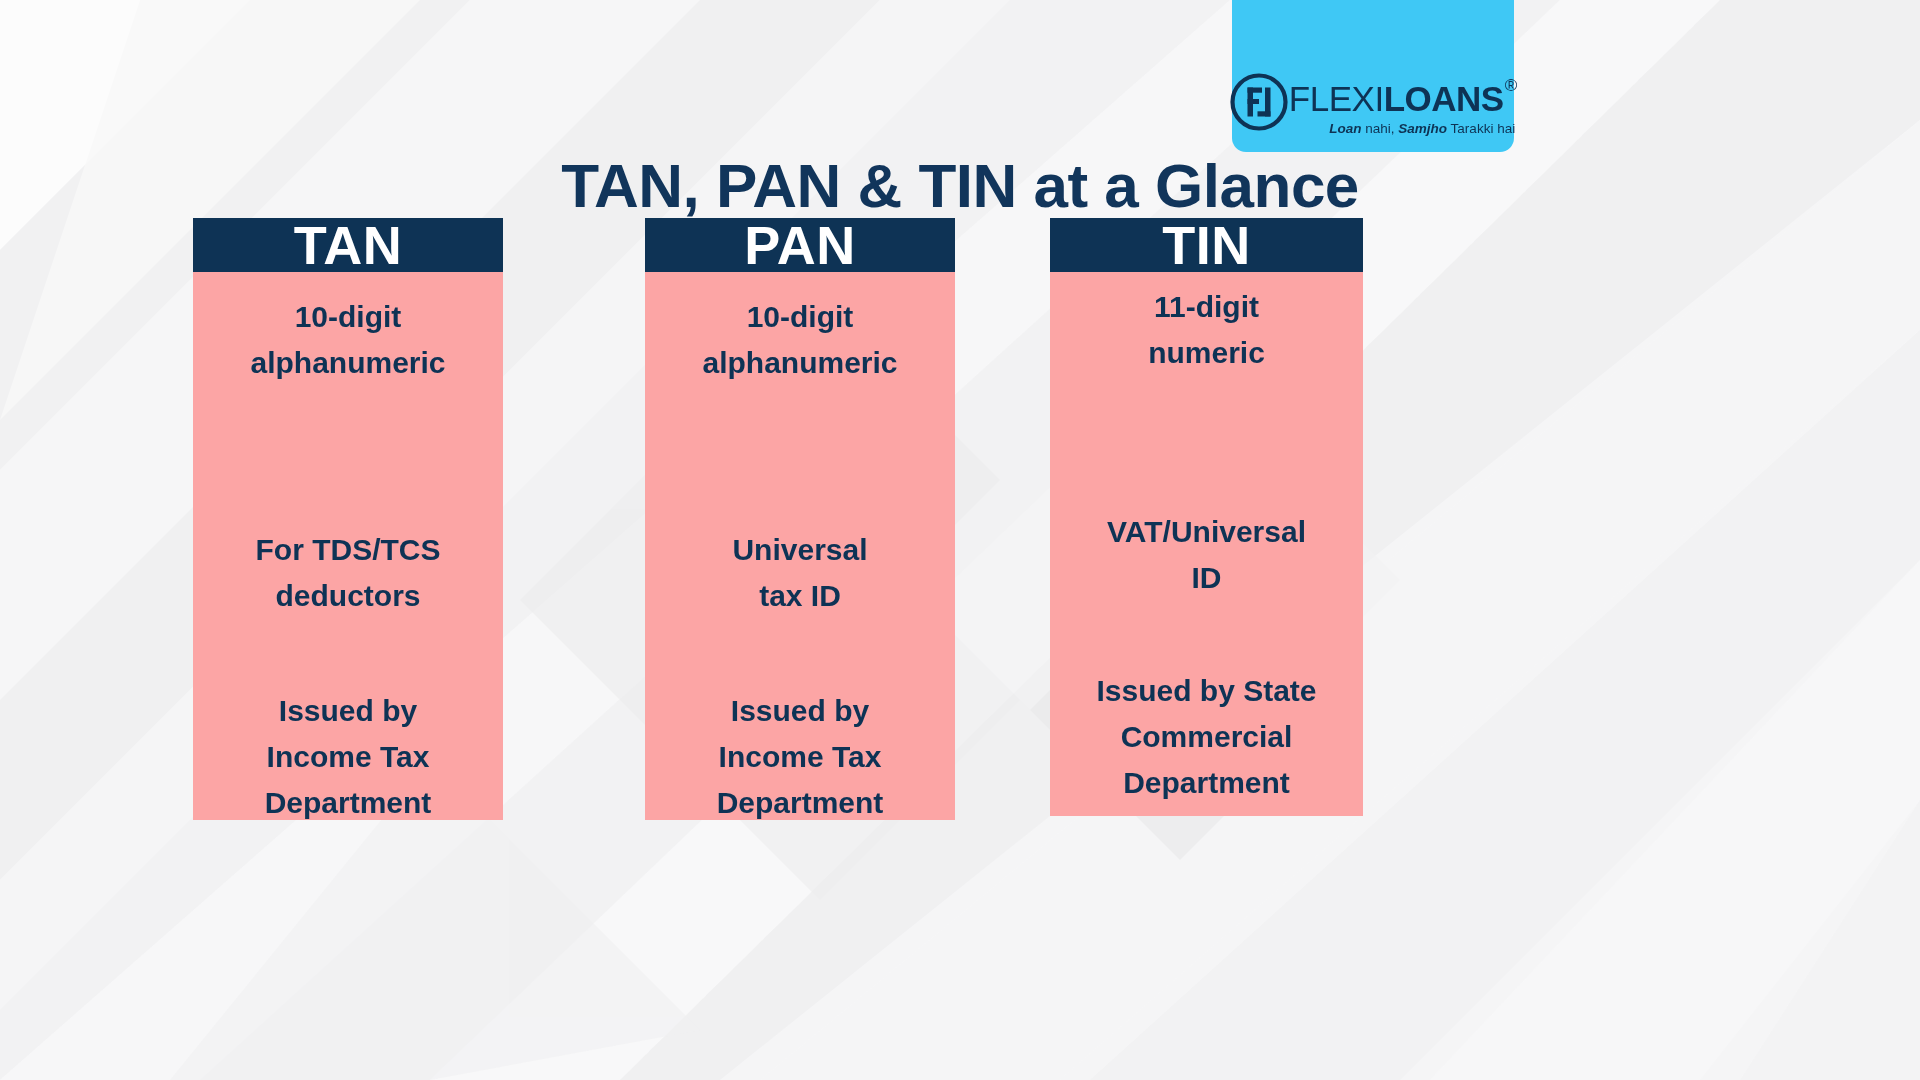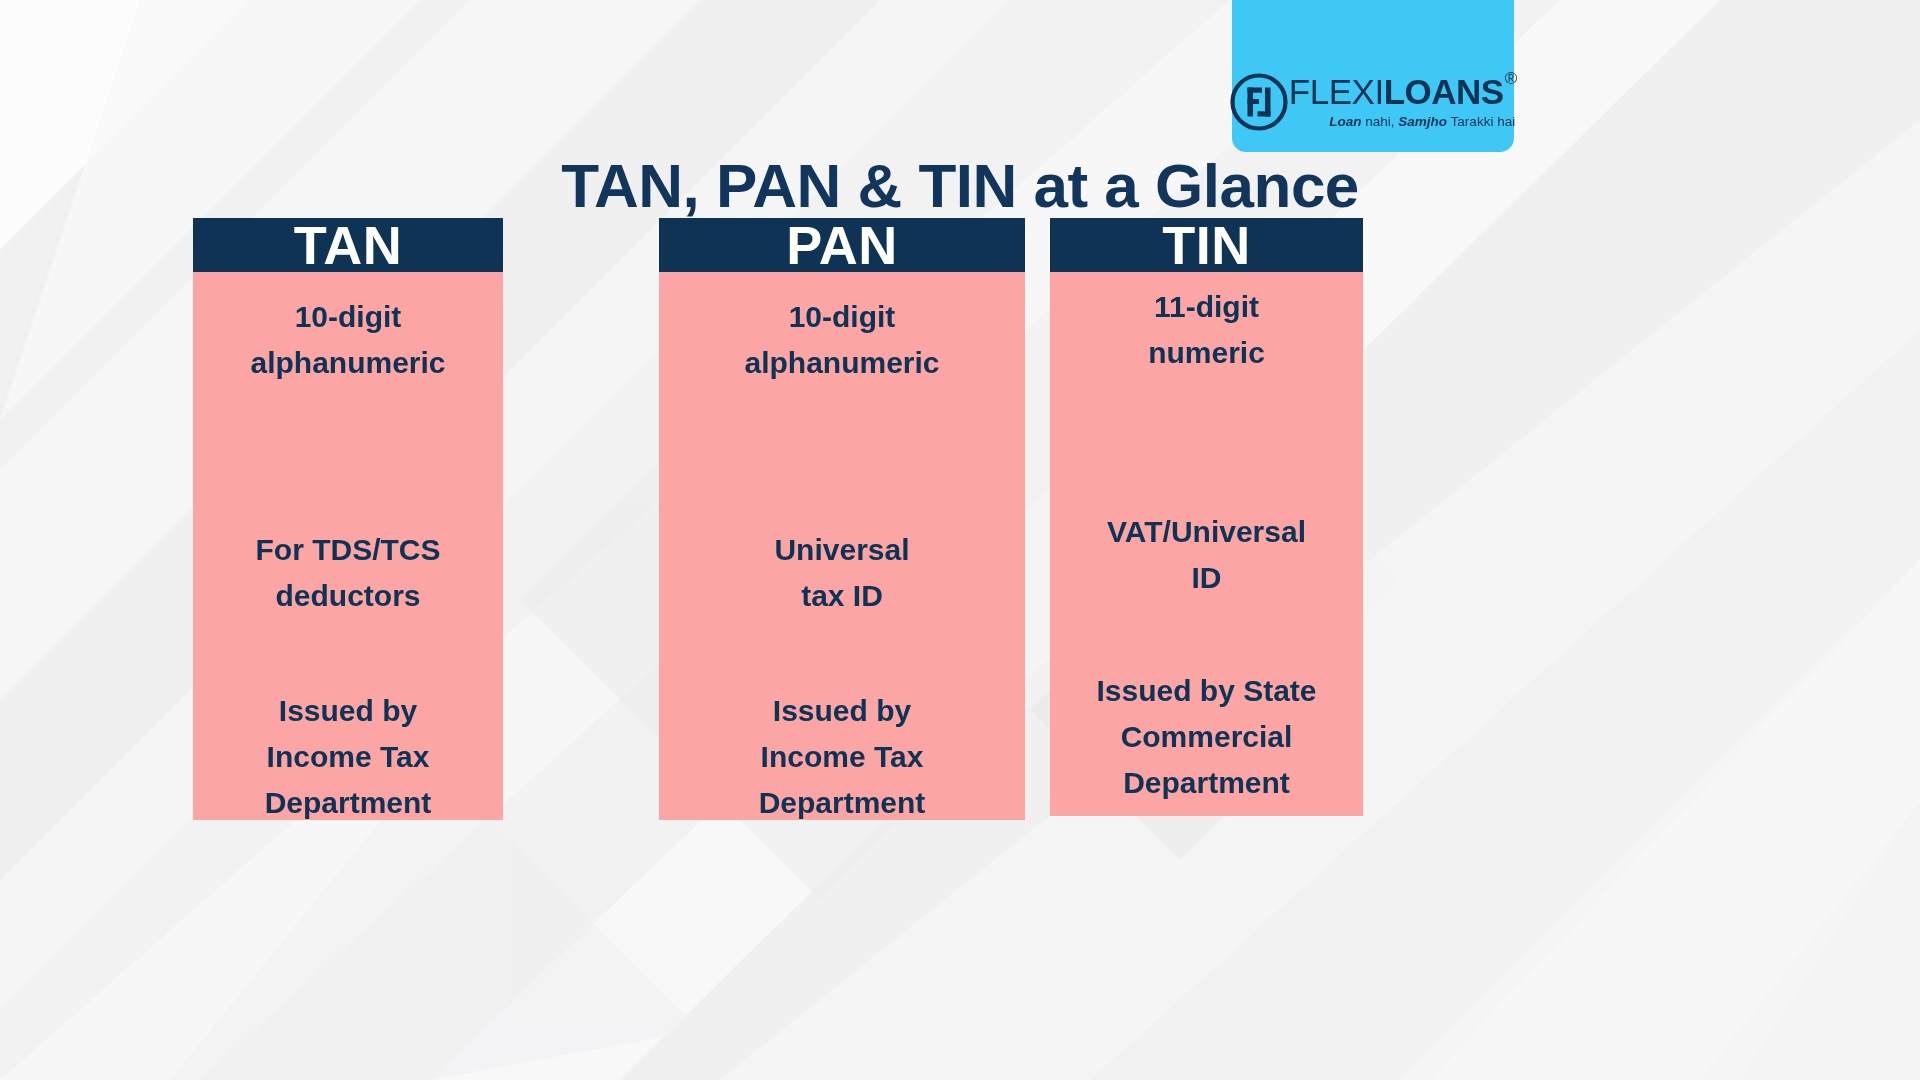--- a/index.html
+++ b/index.html
@@ -35,21 +35,21 @@
     border-radius: 14px;
     z-index: 5;
     display: flex;
     align-items: flex-end;
     justify-content: center;
     padding-bottom: 16px;
     box-sizing: border-box;
   }
   .logo-inner {
     display: flex;
-    align-items: center;
+    align-items: flex-end;
   }
   .logo-mark {
     flex: 0 0 auto;
     margin-top: 5px;
   }
   .logo-text-wrap {
     display: flex;
     flex-direction: column;
     align-items: flex-start;
   }
@@ -147,21 +147,21 @@
   }
 
   
   #card-tan      { left: 193px; width: 310px; height: 602px; }
   #card-tan .card-header { height: 115px; }
   #card-tan .card-body   { padding: 22px 8px 0 8px; }
   #card-tan .line-1 { margin-bottom: 110px; }
   #card-tan .line-2 { margin-bottom: 38px; }
 
   
-  #card-pan      { left: 659px; width: 366px; height: 602px; }
+  #card-pan      { left: 645px; width: 310px; height: 602px; }
   #card-pan .card-header { height: 115px; }
   #card-pan .card-body   { padding: 22px 8px 0 8px; }
   #card-pan .line-1 { margin-bottom: 110px; }
   #card-pan .line-2 { margin-bottom: 38px; }
 
   
   #card-tin      { left: 1050px; width: 313px; height: 598px; }
   #card-tin .card-header { height: 113px; }
   #card-tin .card-body   { padding: 12px 2px 11px 2px; }
   #card-tin .line-1 { margin-bottom: 102px; }

